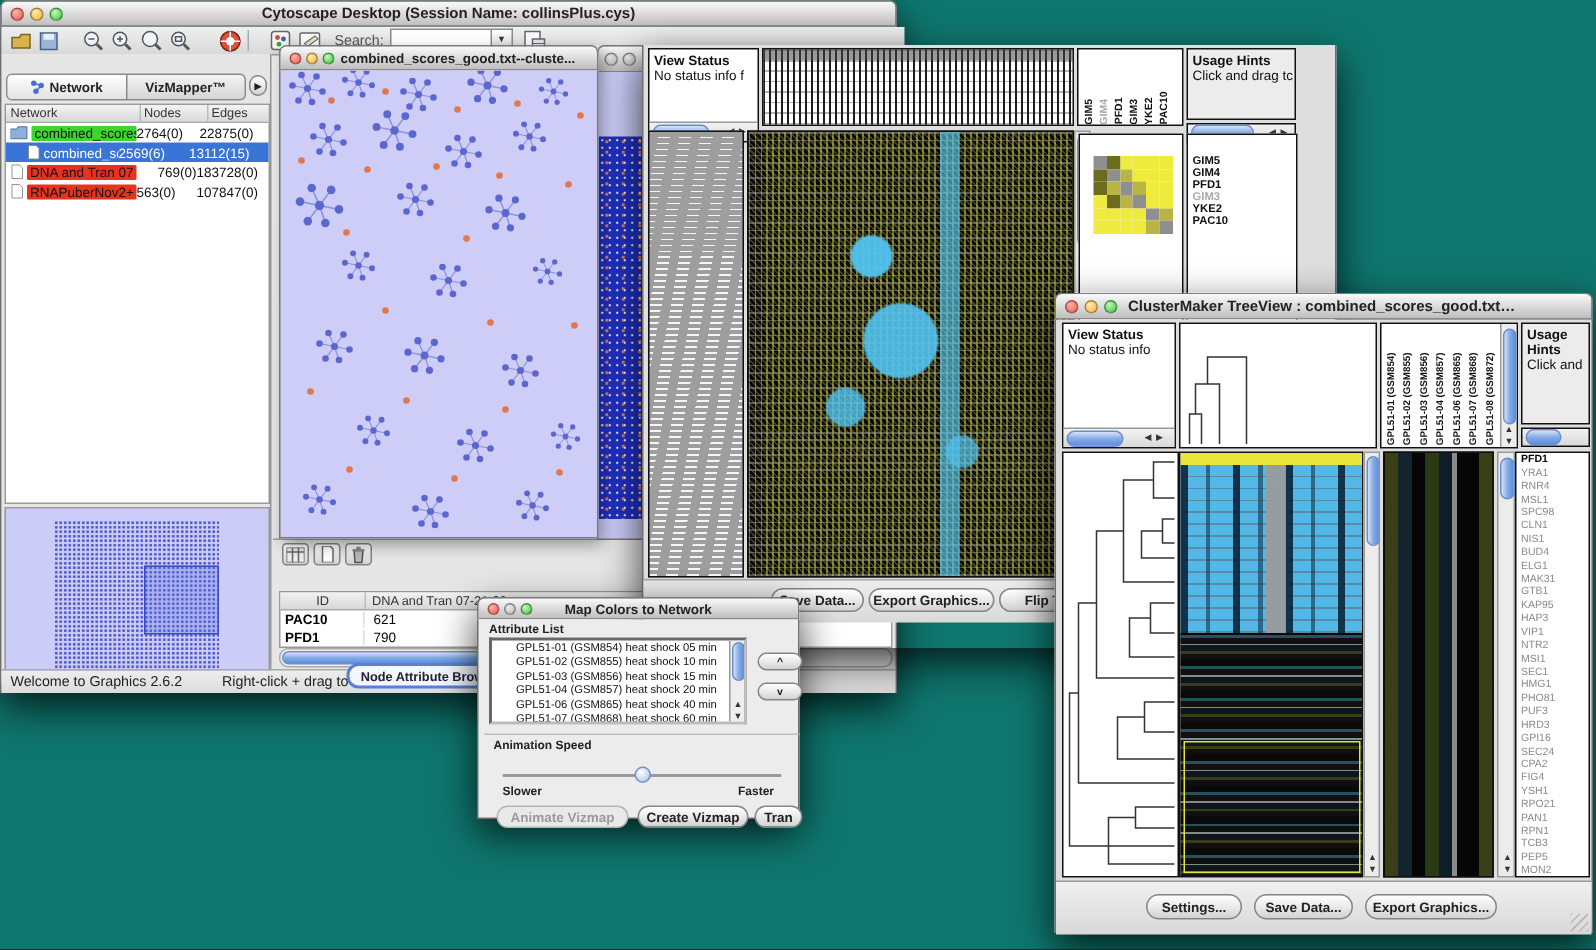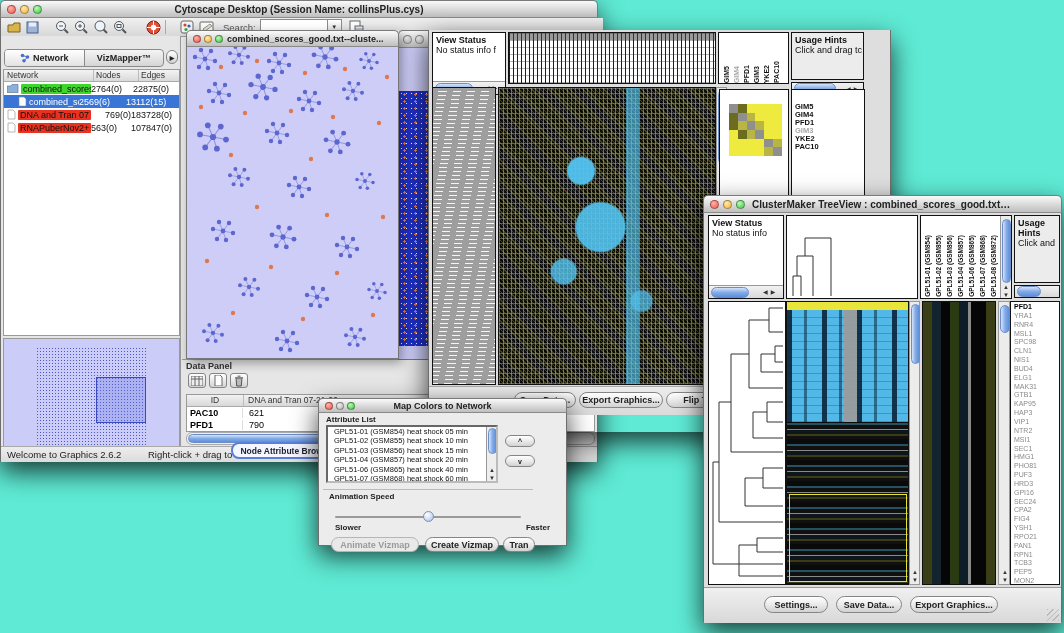--- a/index.html
+++ b/index.html
@@ -1,16 +1,16 @@
 <!DOCTYPE html>
 <html><head>
 <meta charset="utf-8">
 <style>
   html,body{margin:0;padding:0;background:#000;}
-  #stage{position:relative;width:1064px;height:633px;background:#5eead4;overflow:hidden;
+  #stage{position:relative;width:1064px;height:633px;background:#0f766e;overflow:hidden;
          font-family:"Liberation Sans",sans-serif;text-decoration:underline;-webkit-font-smoothing:antialiased;}
   .abs{position:absolute;}
   .window{position:absolute;border-radius:6px 6px 4px 4px;box-shadow:0 10px 26px rgba(0,0,0,.75);}
   .titlebar{height:18px;border-radius:5px 5px 0 0;background:linear-gradient(180deg,#fafafa,#d9d9d9 55%,#bfbfbf);
             border:1px solid #7a7a7a;border-bottom:1px solid #8a8a8a;display:flex;align-items:center;
             font-size:10px;font-weight:bold;color:#222;position:relative;box-sizing:border-box;}
   .titletext{position:absolute;left:0;right:0;text-align:center;white-space:nowrap;overflow:hidden;text-overflow:ellipsis;padding:0 48px;}
   .lights{display:flex;gap:4px;margin-left:6px;z-index:2;}
   .light{width:9px;height:9px;border-radius:50%;border:1px solid rgba(0,0,0,.35);box-sizing:border-box;}
   .l-red{background:radial-gradient(circle at 35% 30%,#ffb3ac,#f25648);}
@@ -31,21 +31,21 @@
   .scrollV{background:linear-gradient(90deg,#f2f2f2,#d9d9d9);border-left:1px solid #999;box-sizing:border-box;}
   .sarrow{font-size:6px;color:#333;line-height:6px;}
   .vlabels{display:flex;align-items:flex-end;}
   .vlab{writing-mode:vertical-rl;transform:rotate(180deg);font-size:7px;font-weight:bold;color:#111;width:10px;line-height:9px;white-space:nowrap;}
   .vlab.muted{color:#a5a5a5;}
   .vlab2{writing-mode:vertical-rl;transform:rotate(180deg);font-size:6.5px;font-weight:bold;color:#111;width:11px;line-height:9px;white-space:nowrap;}
   .gli{font-size:7.5px;line-height:8px;font-weight:bold;color:#111;}
   .gli.muted{color:#a8a8a8;}
   .g2{font-size:7px;line-height:8.85px;color:#8a8a8a;white-space:nowrap;}
   .g2.strong{color:#000;font-weight:bold;}
-  .ali{font-size:7.5px;line-height:9.4px;white-space:nowrap;color:#111;padding-left:6px;}
+  .ali{font-size:7.5px;line-height:9.4px;white-space:nowrap;color:#111;padding-left:16px;}
   .tabseg{display:flex;align-items:center;height:16px;border:1px solid #8a8a8a;border-radius:4px;overflow:hidden;background:linear-gradient(180deg,#f4f4f4,#d5d5d5);}
   .seg{flex:1;display:flex;align-items:center;justify-content:center;font-size:9px;font-weight:bold;color:#222;height:100%;}
   .seg.sel{background:linear-gradient(180deg,#fff,#e2e2e2);border-right:1px solid #8a8a8a;}
   .rowname{padding:0 2px;border-radius:1px;}
   .nettext{font-size:9px;color:#111;white-space:nowrap;}
   .grid6{position:absolute;}
   .grid6 div{width:100%;height:100%;}
   .heat1{background-color:#0d0d0d;background-image:
     radial-gradient(circle at 38% 28%, rgba(82,195,240,.95) 0 13px, rgba(82,195,240,0) 15px),
     radial-gradient(circle at 47% 47%, rgba(82,195,240,.9) 0 24px, rgba(82,195,240,0) 26px),
@@ -333,21 +333,20 @@
                 <circle cx="150" cy="226" r="2.2"></circle>
               <circle cx="46" cy="266" r="2.2"></circle>
                 <circle cx="116" cy="272" r="2.2"></circle>
                 <circle cx="186" cy="268" r="2.2"></circle>
             </g>
           </svg>
         </div>
       </div>
 
       <div class="abs" style="left:181px;top:341px;width:415px;height:87px;background:#e6e6e6;border-top:1px solid #9a9a9a;">
-        <div style="font-size:9px;font-weight:bold;color:#333;padding:1px 0 0 4px;">Data Panel</div>
         <div style="display:flex;gap:3px;padding:2px 0 0 6px;">
           <span class="aquabtn iconbtn" style="width:18px;height:15px;border-radius:3px;">
               <svg width="12" height="10">
                 <rect x="0" y="0" width="12" height="10" fill="#eee" stroke="#666"></rect>
                 <line x1="0" y1="3" x2="12" y2="3" stroke="#666"></line>
                 <line x1="4" y1="0" x2="4" y2="10" stroke="#666"></line>
                 <line x1="8" y1="0" x2="8" y2="10" stroke="#666"></line>
               </svg>
             </span>
           <span class="aquabtn iconbtn" style="width:18px;height:15px;border-radius:3px;">
@@ -625,21 +624,21 @@
 
       <div class="abs" style="left:0;top:374px;width:357px;height:35px;background:linear-gradient(180deg,#f0f0f0,#d8d8d8);border-top:1px solid #999;">
         <div class="aquabtn" style="position:absolute;left:60px;top:8px;width:64px;height:17px;">Settings...</div>
         <div class="aquabtn" style="position:absolute;left:132px;top:8px;width:66px;height:17px;">Save Data...</div>
         <div class="aquabtn" style="position:absolute;left:206px;top:8px;width:88px;height:17px;">Export Graphics...</div>
         <div class="abs grip" style="right:2px;bottom:2px;width:12px;height:12px;"></div>
       </div>
     </div>
   </div>
 
-  <div class="window" style="left:318px;top:398px;width:249px;height:148px;z-index:40;">
+  <div class="window" style="left:318px;top:398px;width:215px;height:148px;z-index:40;">
     <div class="titlebar" style="height:15px;">
       <div class="lights" style="gap:3px;">
         <div class="light l-red" style="width:8px;height:8px;"></div>
         <div class="light l-gray" style="width:8px;height:8px;"></div>
         <div class="light l-grn" style="width:8px;height:8px;"></div>
       </div>
       <div class="titletext" style="font-size:9px;">Map Colors to Network</div>
     </div>
     <div class="body" style="height:133px;background:#ececec;">
       <div class="fieldlabel abs" style="left:7px;top:2px;">Attribute List</div>

